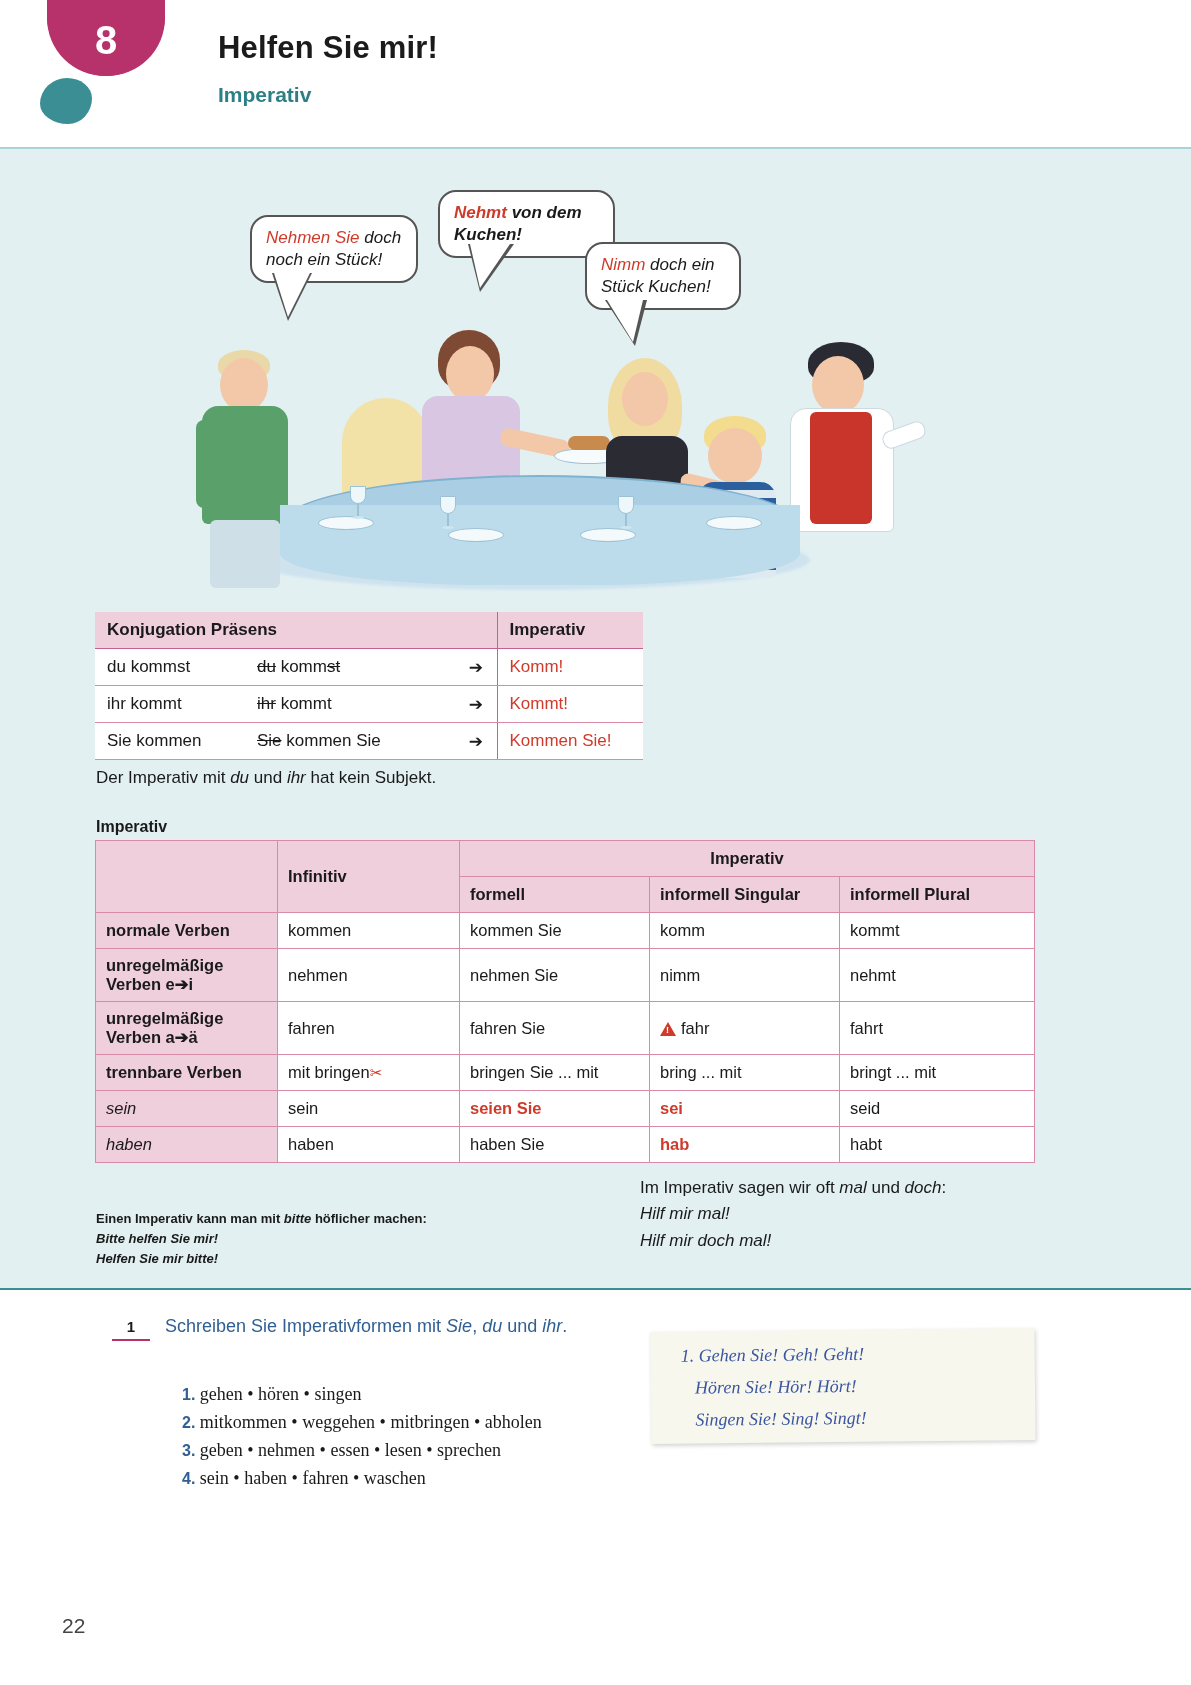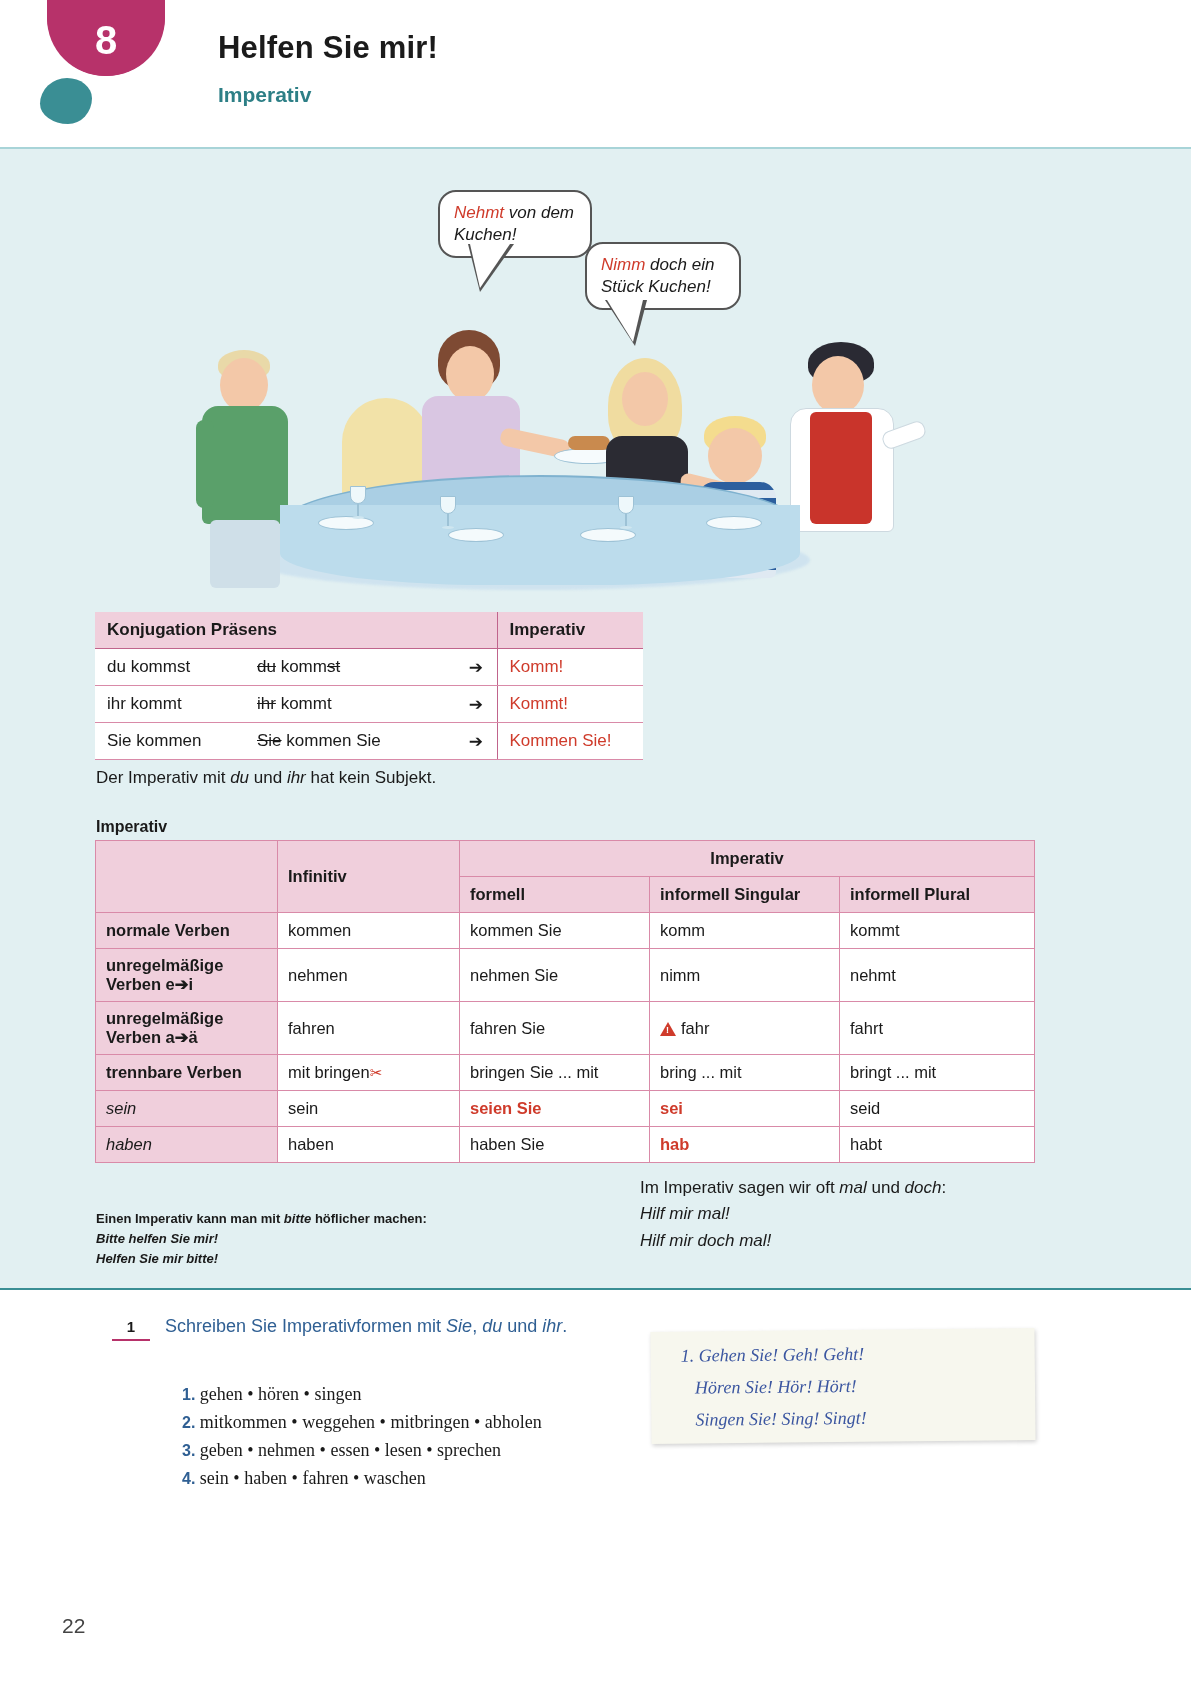--- a/index.html
+++ b/index.html
@@ -69,21 +69,21 @@
     color:#1a1a1a;
   }
   .tail {
     position:absolute; width:0; height:0;
   }
 
   .b1 { left:100px; top:45px; width:168px; }
   .b1 .tail { left:22px; top:56px; border-left:14px solid transparent; border-right:22px solid transparent; border-top:44px solid #ffffff; filter:drop-shadow(0 0 0 #555); }
   .b1 .tailborder { position:absolute; left:20px; top:56px; width:0; height:0; border-left:16px solid transparent; border-right:24px solid transparent; border-top:48px solid #555; }
 
-  .b2 { left:288px; top:20px; width:154px; }
+  .b2 { left:288px; top:20px; width:177px;font-weight:bold; }
   .b2 .tailborder { position:absolute; left:28px; top:52px; width:0; height:0; border-left:12px solid transparent; border-right:34px solid transparent; border-top:48px solid #555; }
   .b2 .tail { left:30px; top:52px; border-left:10px solid transparent; border-right:30px solid transparent; border-top:44px solid #ffffff; }
 
   .b3 { left:435px; top:72px; width:156px; }
   .b3 .tailborder { position:absolute; left:18px; top:56px; width:0; height:0; border-left:30px solid transparent; border-right:12px solid transparent; border-top:46px solid #555; }
   .b3 .tail { left:20px; top:56px; border-left:26px solid transparent; border-right:10px solid transparent; border-top:42px solid #ffffff; }
 
   
   .scene { position:absolute; left:0; top:150px; width:790px; height:280px; }
   .floor {
@@ -214,20 +214,25 @@
 </div>
 
 <div class="tint-panel"></div>
 <div class="tint-rule"></div>
 
 <div class="ghost" style="top:170px;">
 </div>
 
 <div class="illus">
 
+  <div class="bubble b1">
+    <span style="color:#cf3b2b;">Nehmen Sie</span><span> doch noch ein Stück!</span>
+    <span class="tailborder"></span>
+    <span class="tail"></span>
+  </div>
 
   <div class="bubble b2">
     <span style="color:#cf3b2b;">Nehmt</span><span> von dem Kuchen!</span>
     <span class="tailborder"></span>
     <span class="tail"></span>
   </div>
 
   <div class="bubble b3">
     <span style="color:#cf3b2b;">Nimm</span><span> doch ein Stück Kuchen!</span>
     <span class="tailborder"></span>

